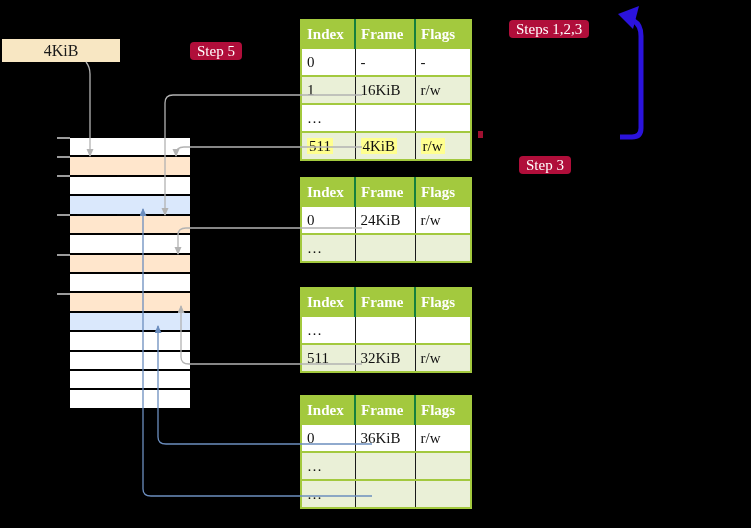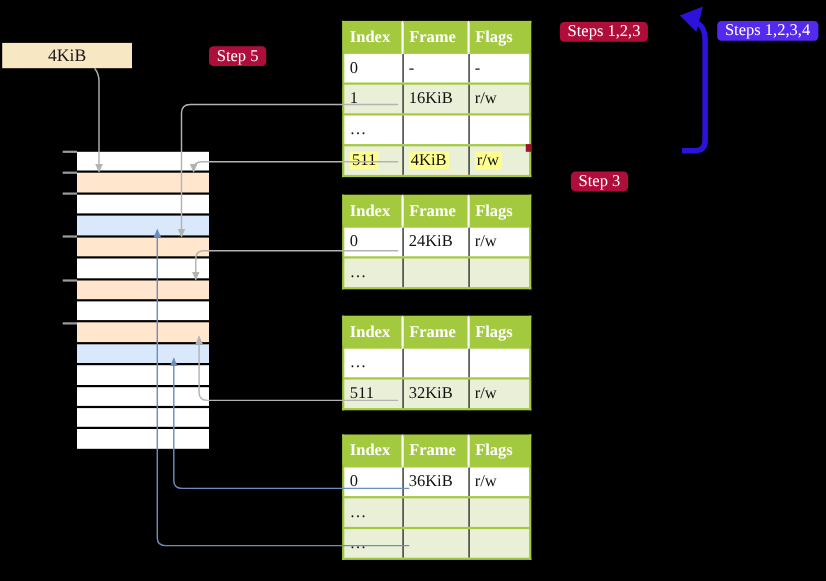--- a/index.html
+++ b/index.html
@@ -30,27 +30,27 @@
     background:#000;box-sizing:border-box;padding:2px 0;
     display:flex;flex-direction:column;gap:2px;
   }
   .mrow{flex:1;}
   .mrow.white{background:#ffffff;}
   .mrow.orange{background:var(--row_orange,#ffe6cc);}
   .mrow.blue{background:var(--row_blue,#dae8fc);}
   .tick{position:absolute;left:57px;width:13px;height:2px;background:#9c9c9c;}
   
   table.pt{
-    position:absolute;left:311px;border-collapse:collapse;table-layout:fixed;
+    position:absolute;left:300px;border-collapse:collapse;table-layout:fixed;
     width:170px;border:2px solid var(--table_header_green,#a3c93e);
     font-size:15px;color:#111;
   }
   table.pt th{
     background:var(--table_header_green,#a3c93e);color:#fff;font-weight:bold;
-    height:26px;padding:0 5px;text-align:left;border-left:2px solid #ffffff;
+    height:26px;padding:0 5px;text-align:left;border-left:2px solid #15803d;
   }
   table.pt th:first-child{border-left:none;}
   table.pt td{
     height:26px;padding:0 5px;background:#fff;
     border-top:2px solid var(--table_header_green,#a3c93e);
     border-left:1px solid #1a1a1a;vertical-align:middle;
   }
   table.pt td:first-child{border-left:none;}
   table.pt tr.shade td{background:var(--row_light_green,#eaf0d7);}
   .hl{background:var(--highlight_yellow,#ffff8f);padding:0 2px;}
@@ -62,21 +62,20 @@
 </style>
 </head>
 <body>
 
 <div id="canvas">
 
   <div id="frame-box">4KiB</div>
 
   <div id="badge-step0" class="badge red">Step 5</div>
   <div id="badge-steps123" class="badge red">Steps 1,2,3</div>
-  <div id="badge-steps1234" class="badge blue">Steps 1,2,3,4</div>
   <div id="badge-step4" class="badge red">Step 3</div>
 
   <div id="stack">
       <div class="mrow white"></div>
       <div class="mrow orange"></div>
       <div class="mrow white"></div>
       <div class="mrow blue"></div>
       <div class="mrow orange"></div>
       <div class="mrow white"></div>
       <div class="mrow orange"></div>

